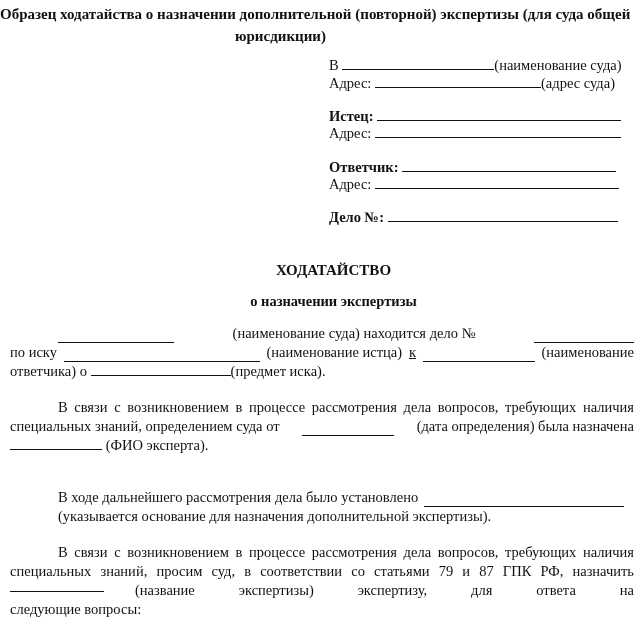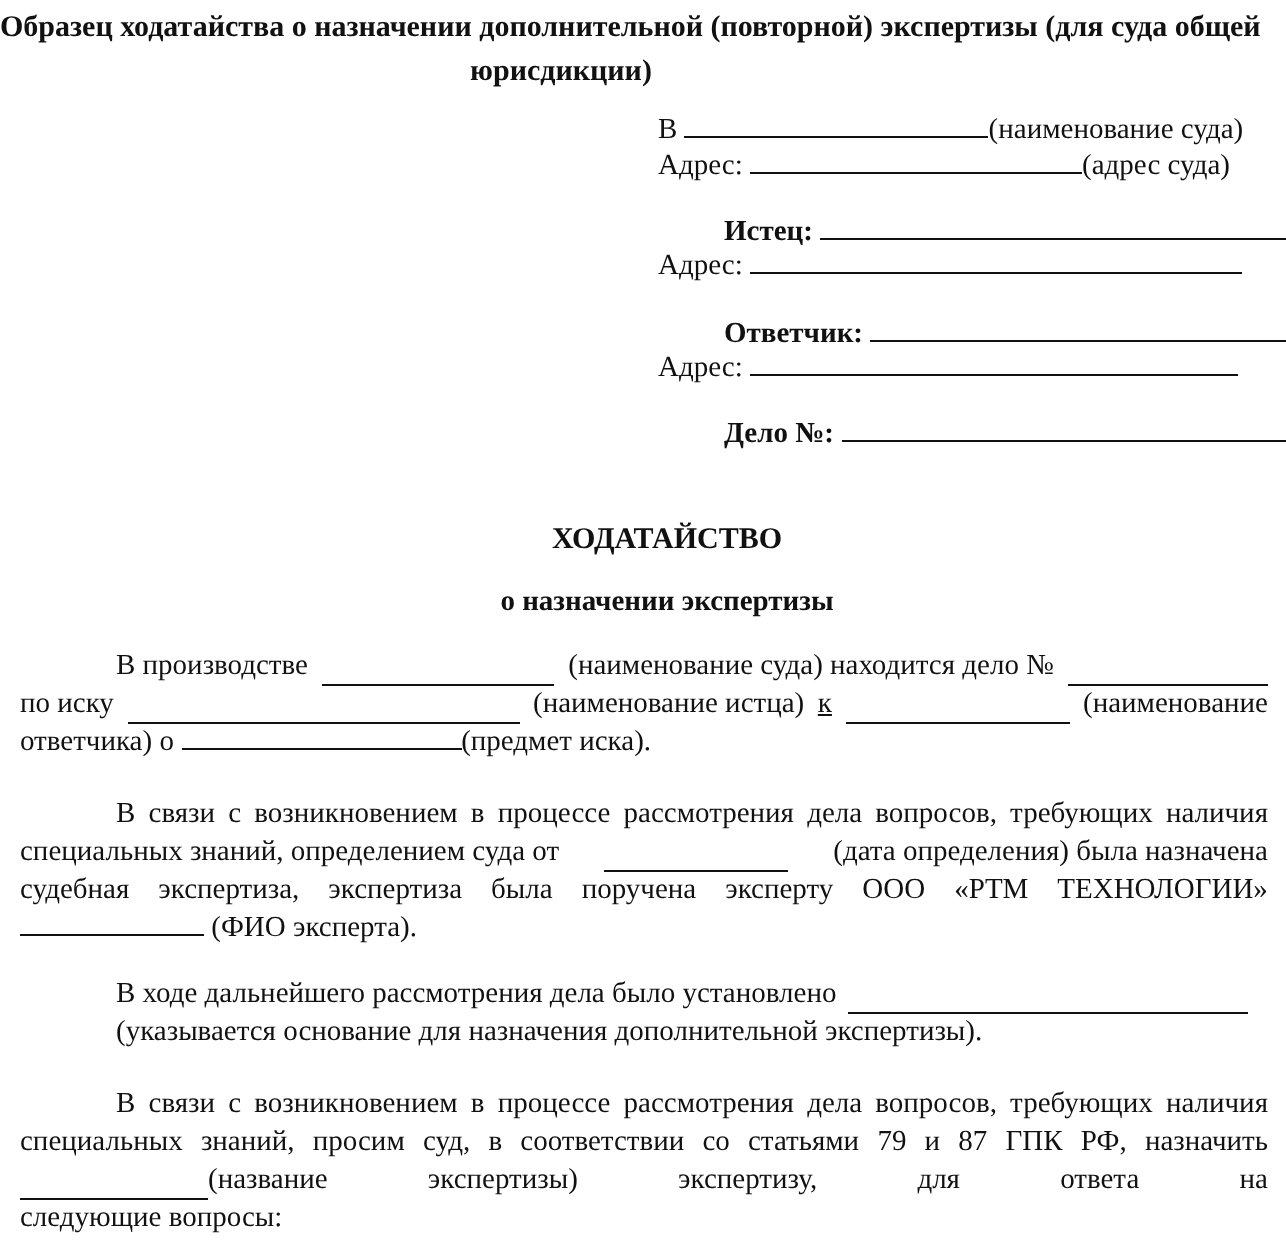--- a/index.html
+++ b/index.html
@@ -6,21 +6,21 @@
   body {
     width: 643px; height: 625px; overflow: hidden; position: relative;
     font-family: "Liberation Serif", "DejaVu Serif", serif;
     color: #111111; font-size: 14.5px;
   }
   .abs { position: absolute; white-space: nowrap; }
   .title {
     left: 0; width: 561px; text-align: center; font-weight: bold; font-size: 15px;
     line-height: 20px;
   }
-  .bold { font-weight: bold; margin-left: 33px; }
+  .bold { font-weight: bold; }
   .line { display: inline-block; border-bottom: 1px solid #111; height: 1px; vertical-align: baseline; }
   .heading { left: 12px; width: 643px; text-align: center; font-weight: bold; }
   .para { left: 10px; width: 624px; line-height: 19px; }
   .row { display: flex; justify-content: space-between; align-items: flex-end; width: 624px; white-space: nowrap; }
   .row .line { flex: 0 0 auto; }
   .ind { padding-left: 48px; }
 </style>
 </head>
 <body>
 
@@ -57,21 +57,20 @@
 <div class="abs" style="left:329px; top:209px;">
   <span class="bold">Дело №:</span>
   <span class="line" style="width:230px;"></span>
 </div>
 
 <div class="abs heading" style="top:262px; font-size:15px;">ХОДАТАЙСТВО</div>
 <div class="abs heading" style="top:293px; font-size:14.5px;">о назначении экспертизы</div>
 
 <div class="abs para" style="top:324px;">
   <div class="row ind" style="width:576px;">
-    <span>В производстве</span>
     <span class="line" style="width:116px;"></span>
     <span>(наименование суда) находится дело №</span>
     <span class="line" style="width:100px;"></span>
   </div>
   <div class="row">
     <span>по иску</span>
     <span class="line" style="width:196px;"></span>
     <span>(наименование истца)</span>
     <span style="text-decoration:underline;">к</span>
     <span class="line" style="width:112px;"></span>
@@ -82,31 +81,20 @@
     <span class="line" style="width:140px;"></span><span>(предмет иска).</span>
   </div>
 </div>
 
 <div class="abs para" style="top:398px;">
   <div class="ind" style="white-space:nowrap; text-align:justify; text-align-last:justify; width:576px;">В связи с возникновением в процессе рассмотрения дела вопросов, требующих наличия</div>
   <div class="row">
     <span>специальных знаний, определением суда от</span>
     <span class="line" style="width:92px;"></span>
     <span>(дата определения) была назначена</span>
-  </div>
-  <div class="row">
-    <span>судебная</span>
-    <span>экспертиза,</span>
-    <span>экспертиза</span>
-    <span>была</span>
-    <span>поручена</span>
-    <span>эксперту</span>
-    <span>ООО</span>
-    <span>«РТМ</span>
-    <span>ТЕХНОЛОГИИ»</span>
   </div>
   <div style="white-space:nowrap;">
     <span class="line" style="width:92px;"></span>
     <span>(ФИО эксперта).</span>
   </div>
 </div>
 
 <div class="abs para" style="top:488px;">
   <div style="white-space:nowrap; display:flex; align-items:flex-end;" class="ind">
     <span>В ходе дальнейшего рассмотрения дела было установлено</span>
@@ -127,21 +115,21 @@
     <span>со</span>
     <span>статьями</span>
     <span>79</span>
     <span>и</span>
     <span>87</span>
     <span>ГПК</span>
     <span>РФ,</span>
     <span>назначить</span>
   </div>
   <div class="row">
-    <span style="display:flex; align-items:flex-end;">
+    <span style="display:flex; align-items:center;gap:31px;">
       <span class="line" style="width:94px;"></span>
         <span>(название</span>
     </span>
     <span>экспертизы)</span>
     <span>экспертизу,</span>
     <span>для</span>
     <span>ответа</span>
     <span>на</span>
   </div>
   <div style="white-space:nowrap;">следующие вопросы:</div>

